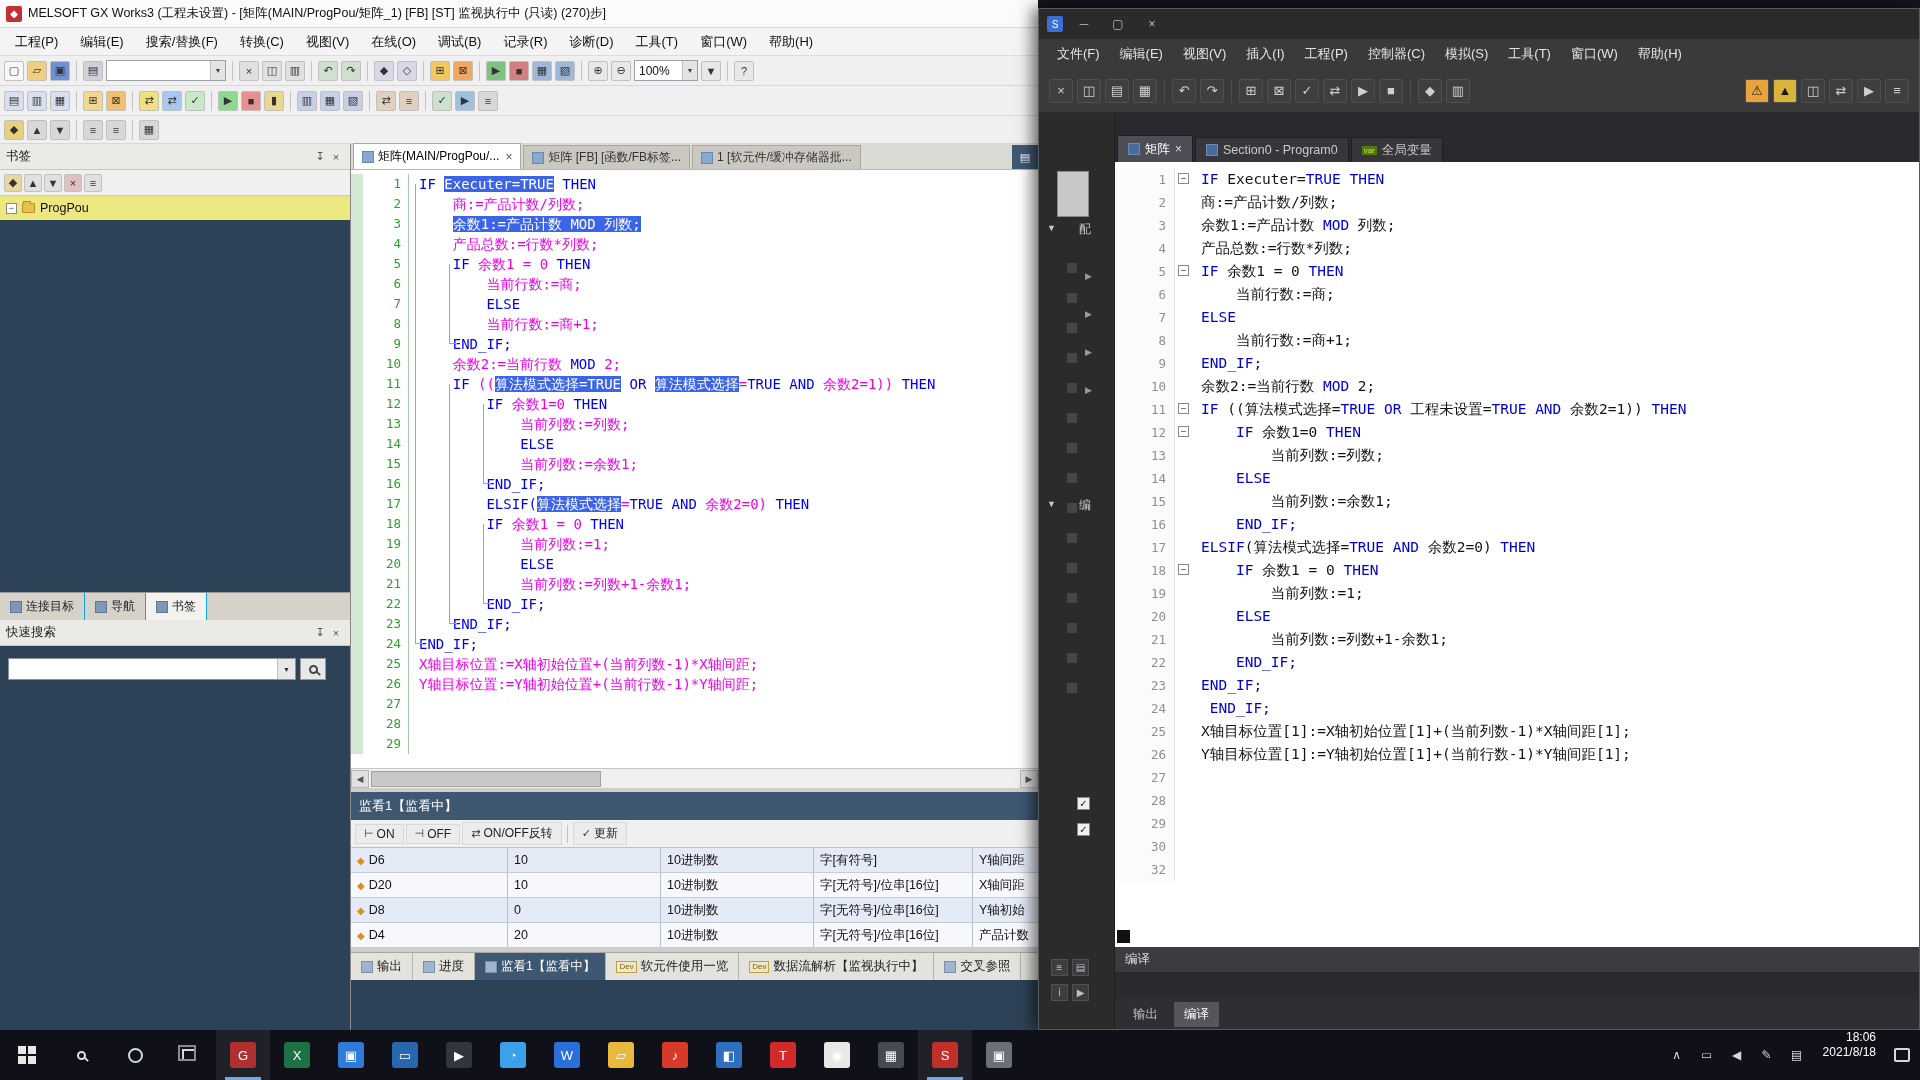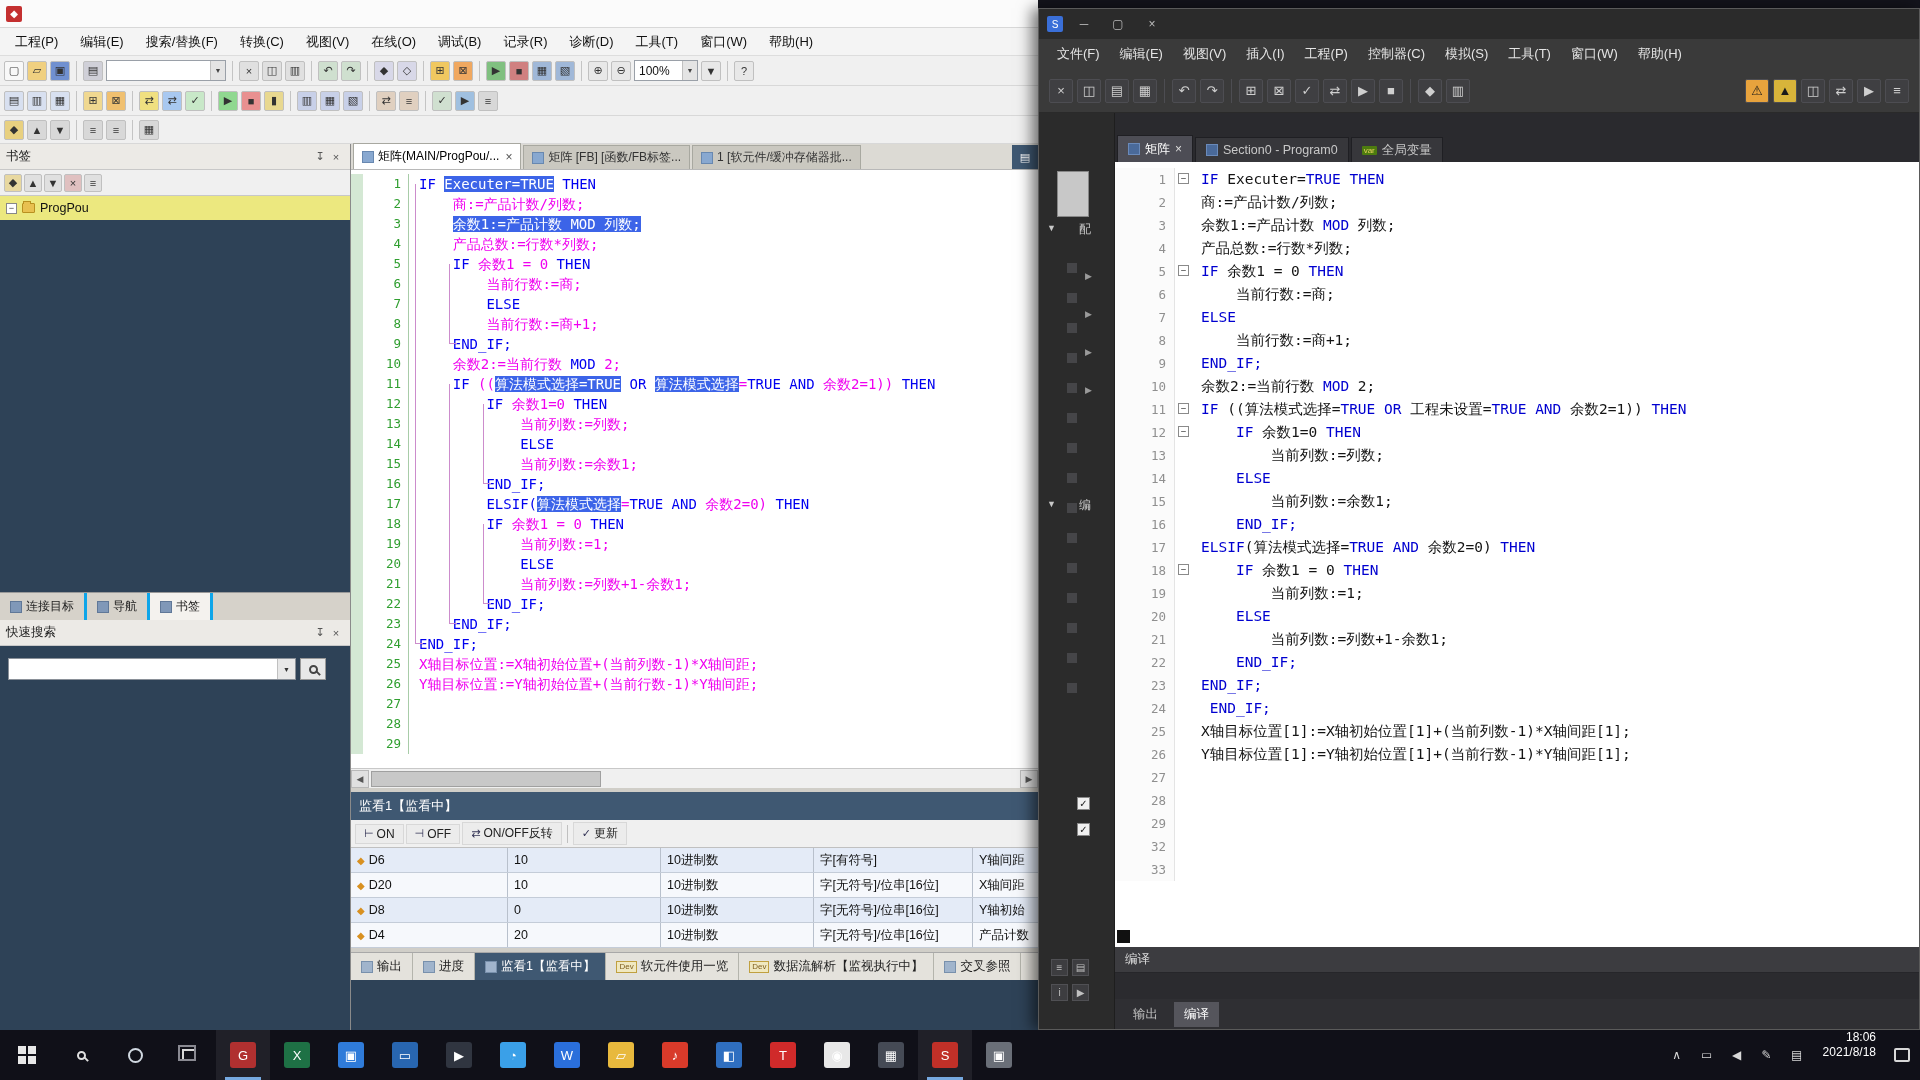--- a/index.html
+++ b/index.html
@@ -31,21 +31,21 @@
 .ptools .ticon{width:18px;height:18px}
 .trow{height:24px;display:flex;align-items:center;gap:5px;padding:0 6px;font-size:12.5px;flex:none}
 .trow-sel{background:#ece87f;color:#111}
 .trow-plain{color:#f0f0f0}
 .expbox{width:11px;height:11px;border:1px solid #888;background:#fff;font-size:9px;line-height:9px;text-align:center;color:#333;flex:none}
 .folder-ic{width:13px;height:10px;background:#e8c050;border:1px solid #b89020;border-radius:1px;position:relative;flex:none}
 .folder-ic:before{content:"";position:absolute;top:-3px;left:0;width:6px;height:2px;background:#e8c050;border:1px solid #b89020;border-bottom:none}
 .doc-ic{width:11px;height:13px;background:#fff;border:1px solid #778;flex:none}
 .tree-fill{flex:1}
 .ltabs{height:28px;background:#d6d2ca;border-top:1px solid #999;display:flex;align-items:stretch;flex:none}
-.ltab{display:flex;align-items:center;gap:4px;font-size:12px;color:#222;padding:2px 10px;border-right:3px solid #0ea5e9}
+.ltab{display:flex;align-items:center;gap:4px;font-size:12px;color:#222;padding:2px 10px;border-right:1px solid #0ea5e9}
 .ltab.active{background:#f4f2ee}
 .ltab-ic{width:12px;height:12px;background:#8098b8;border:1px solid #607898;flex:none}
 .qs-body{flex:1;background:#2e4257;padding:12px 8px 0 8px;display:flex;gap:4px;align-items:flex-start}
 .qs-combo{width:288px;height:22px;background:#fff;border:1px solid #8a9098;display:flex;align-items:center}
 .qs-combo .sp{flex:1}
 .qs-arrow{width:18px;height:100%;background:#e8e8e8;border-left:1px solid #c0c0c0;font-size:7px;display:flex;align-items:center;justify-content:center;color:#333}
 .qs-btn{width:26px;height:22px;background:#e8e8e8;border:1px solid #999;display:flex;align-items:center;justify-content:center}
 .magic{width:9px;height:9px;border:2px solid #444;border-radius:50%;position:relative;display:inline-block}
 .magic:after{content:"";position:absolute;width:6px;height:2px;background:#444;transform:rotate(45deg);right:-5px;bottom:-2px}
 .magw{border-color:#e0e0e0}
@@ -150,20 +150,21 @@
 .tb-clock{color:#fff;font-size:12px;text-align:right;line-height:15px;padding:0 8px}
 .tb-notif{width:36px;display:flex;align-items:center;justify-content:center}
 .notific{width:16px;height:14px;border:2px solid #d8d8d8;border-radius:2px}
 </style>
 </head>
 <body>
 
 <div class="win" id="gx">
   <div class="gx-title">
     <span class="gx-appic">◆</span>
+    <span class="gx-title-t">MELSOFT GX Works3 (工程未设置) - [矩阵(MAIN/ProgPou/矩阵_1) [FB] [ST] 监视执行中 (只读) (270)步]</span>
   </div>
   <div class="gx-menubar" id="gx-menu">
       <span class="mitem">工程(P)</span>
       <span class="mitem">编辑(E)</span>
       <span class="mitem">搜索/替换(F)</span>
       <span class="mitem">转换(C)</span>
       <span class="mitem">视图(V)</span>
       <span class="mitem">在线(O)</span>
       <span class="mitem">调试(B)</span>
       <span class="mitem">记录(R)</span>
@@ -807,26 +808,26 @@
               <span class="ln">28</span>
               <span class="foldc"></span>
               <span class="codecell"></span>
             </div>
             <div class="crow">
               <span class="ln">29</span>
               <span class="foldc"></span>
               <span class="codecell"></span>
             </div>
             <div class="crow">
+              <span class="ln">30</span>
+              <span class="foldc"></span>
+              <span class="codecell"></span>
+            </div>
+            <div class="crow">
               <span class="ln">32</span>
-              <span class="foldc"></span>
-              <span class="codecell"></span>
-            </div>
-            <div class="crow">
-              <span class="ln">33</span>
               <span class="foldc"></span>
               <span class="codecell"></span>
             </div>
           </div>
         <span class="sy-grip"></span>
       </div>
       <div class="sy-bottom">
         <div class="sy-bhdr">
           <span>编译</span>
         </div>

